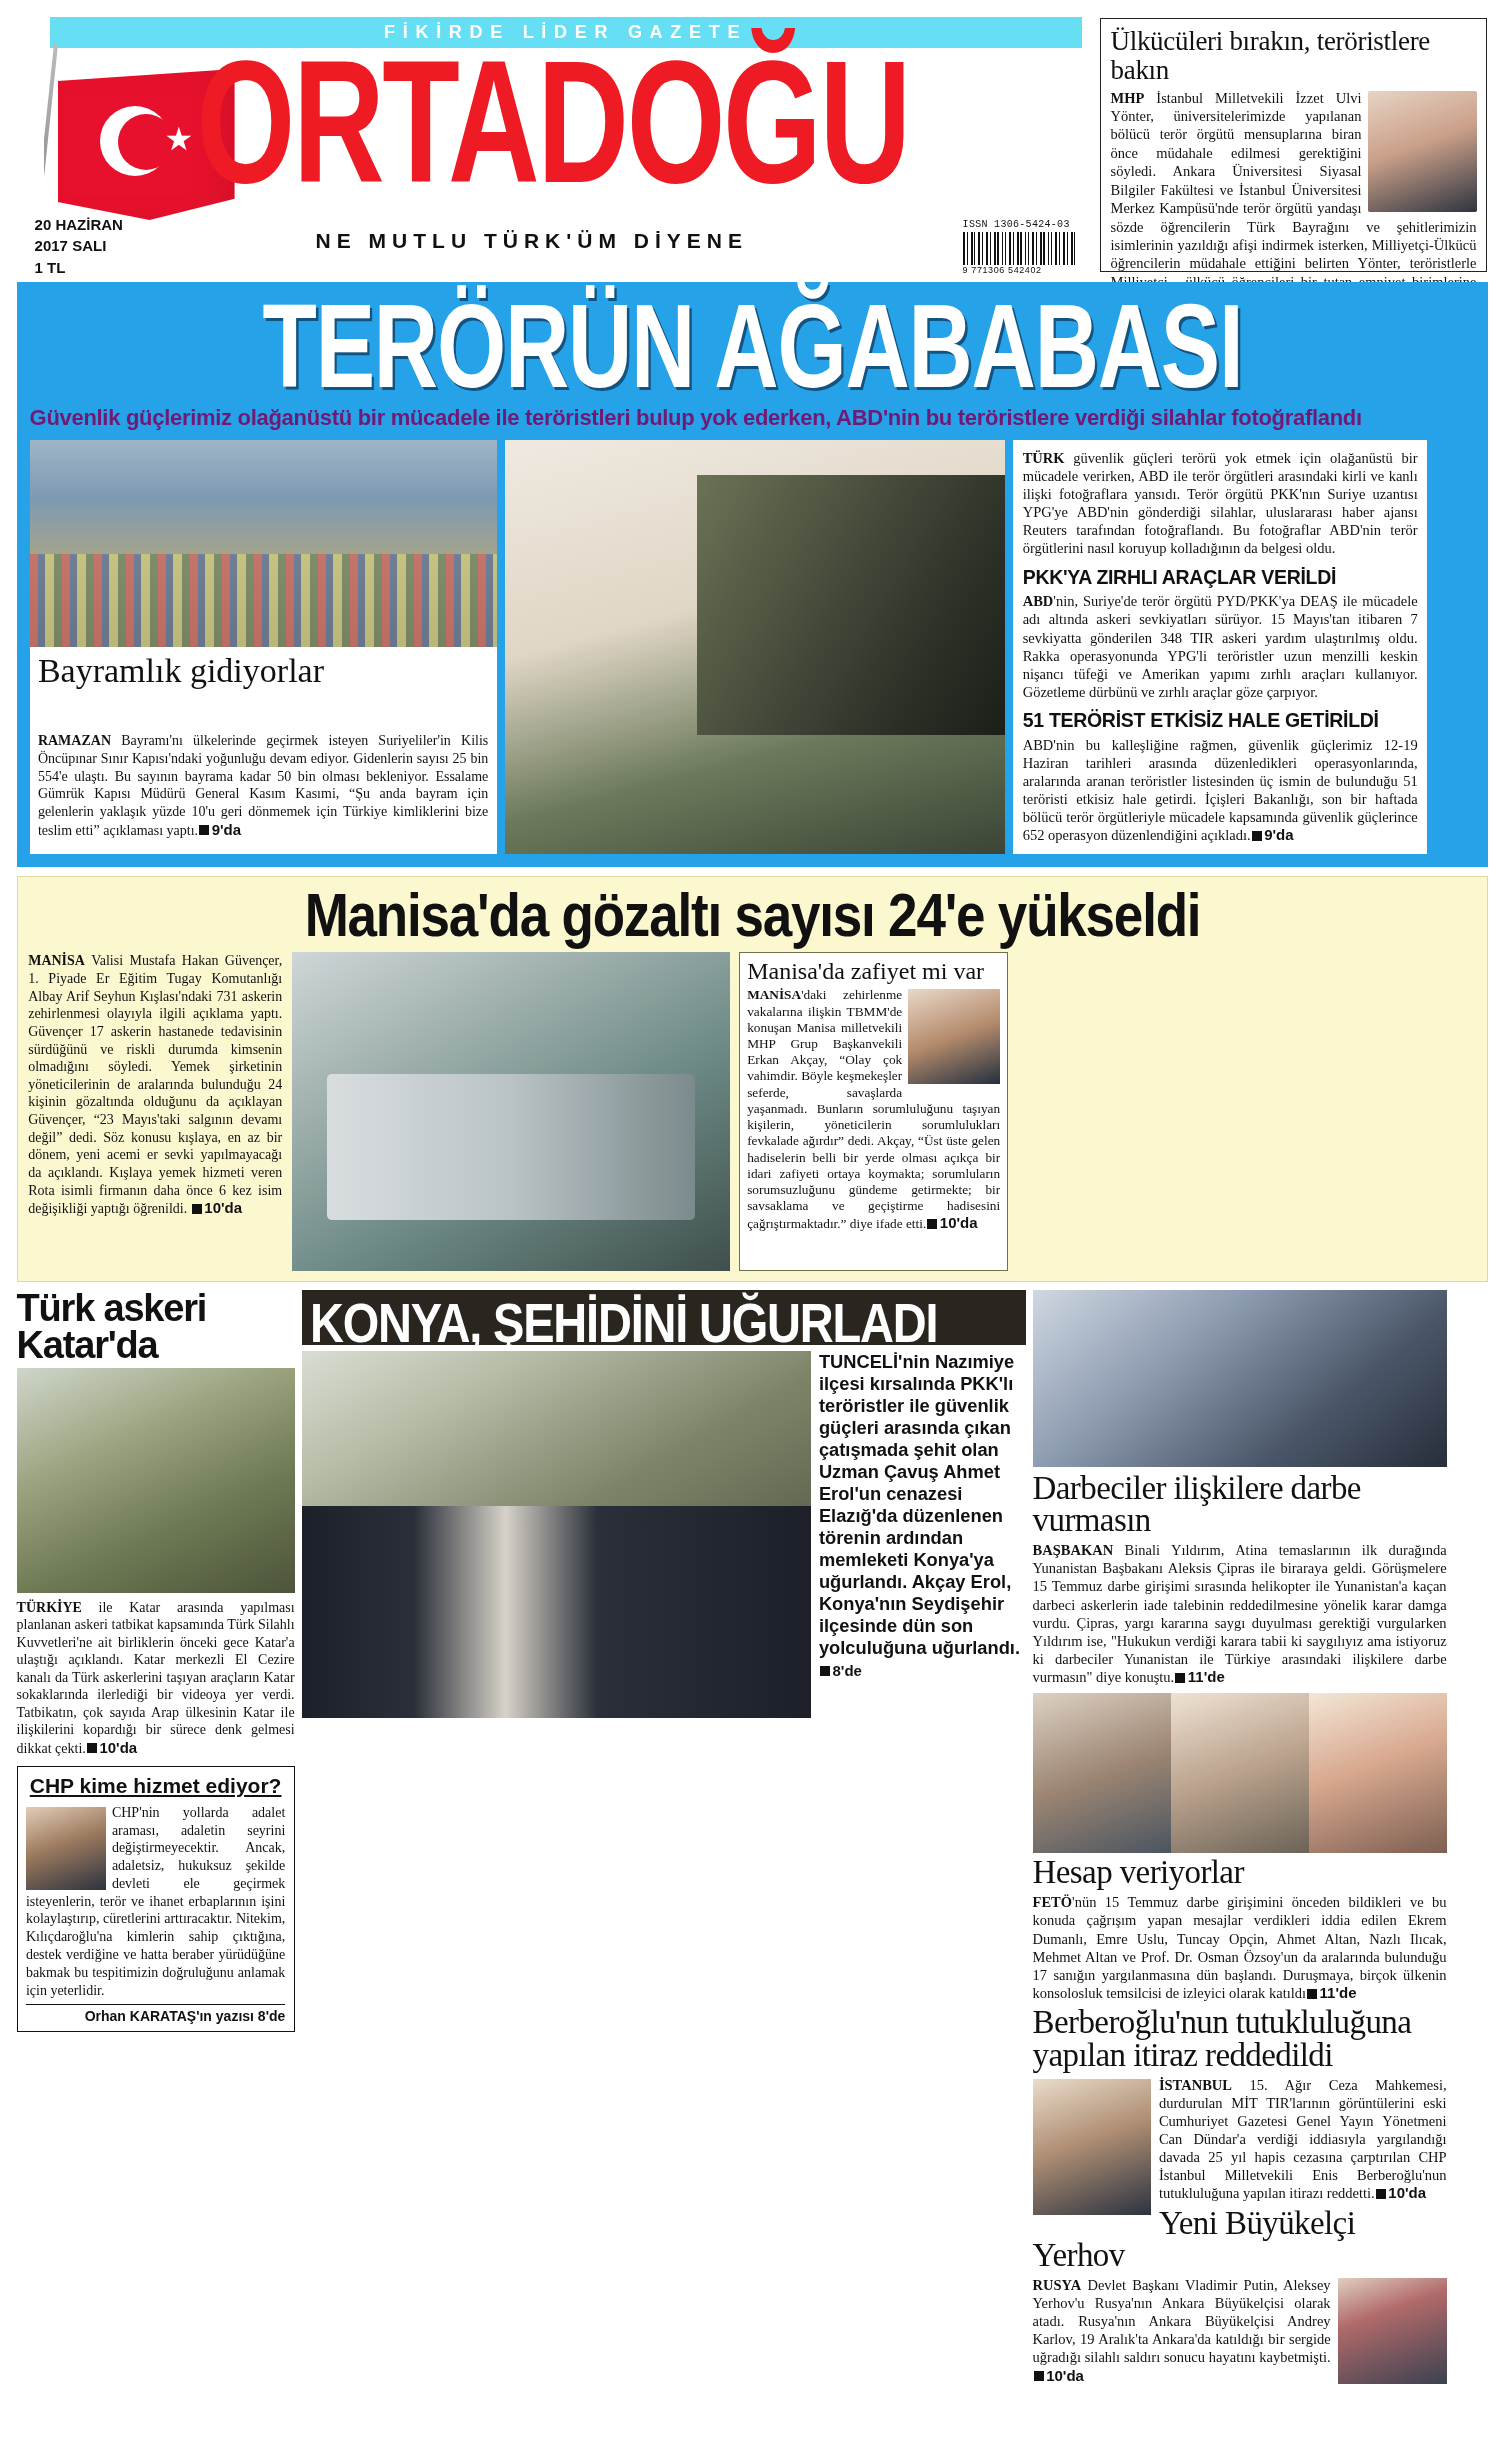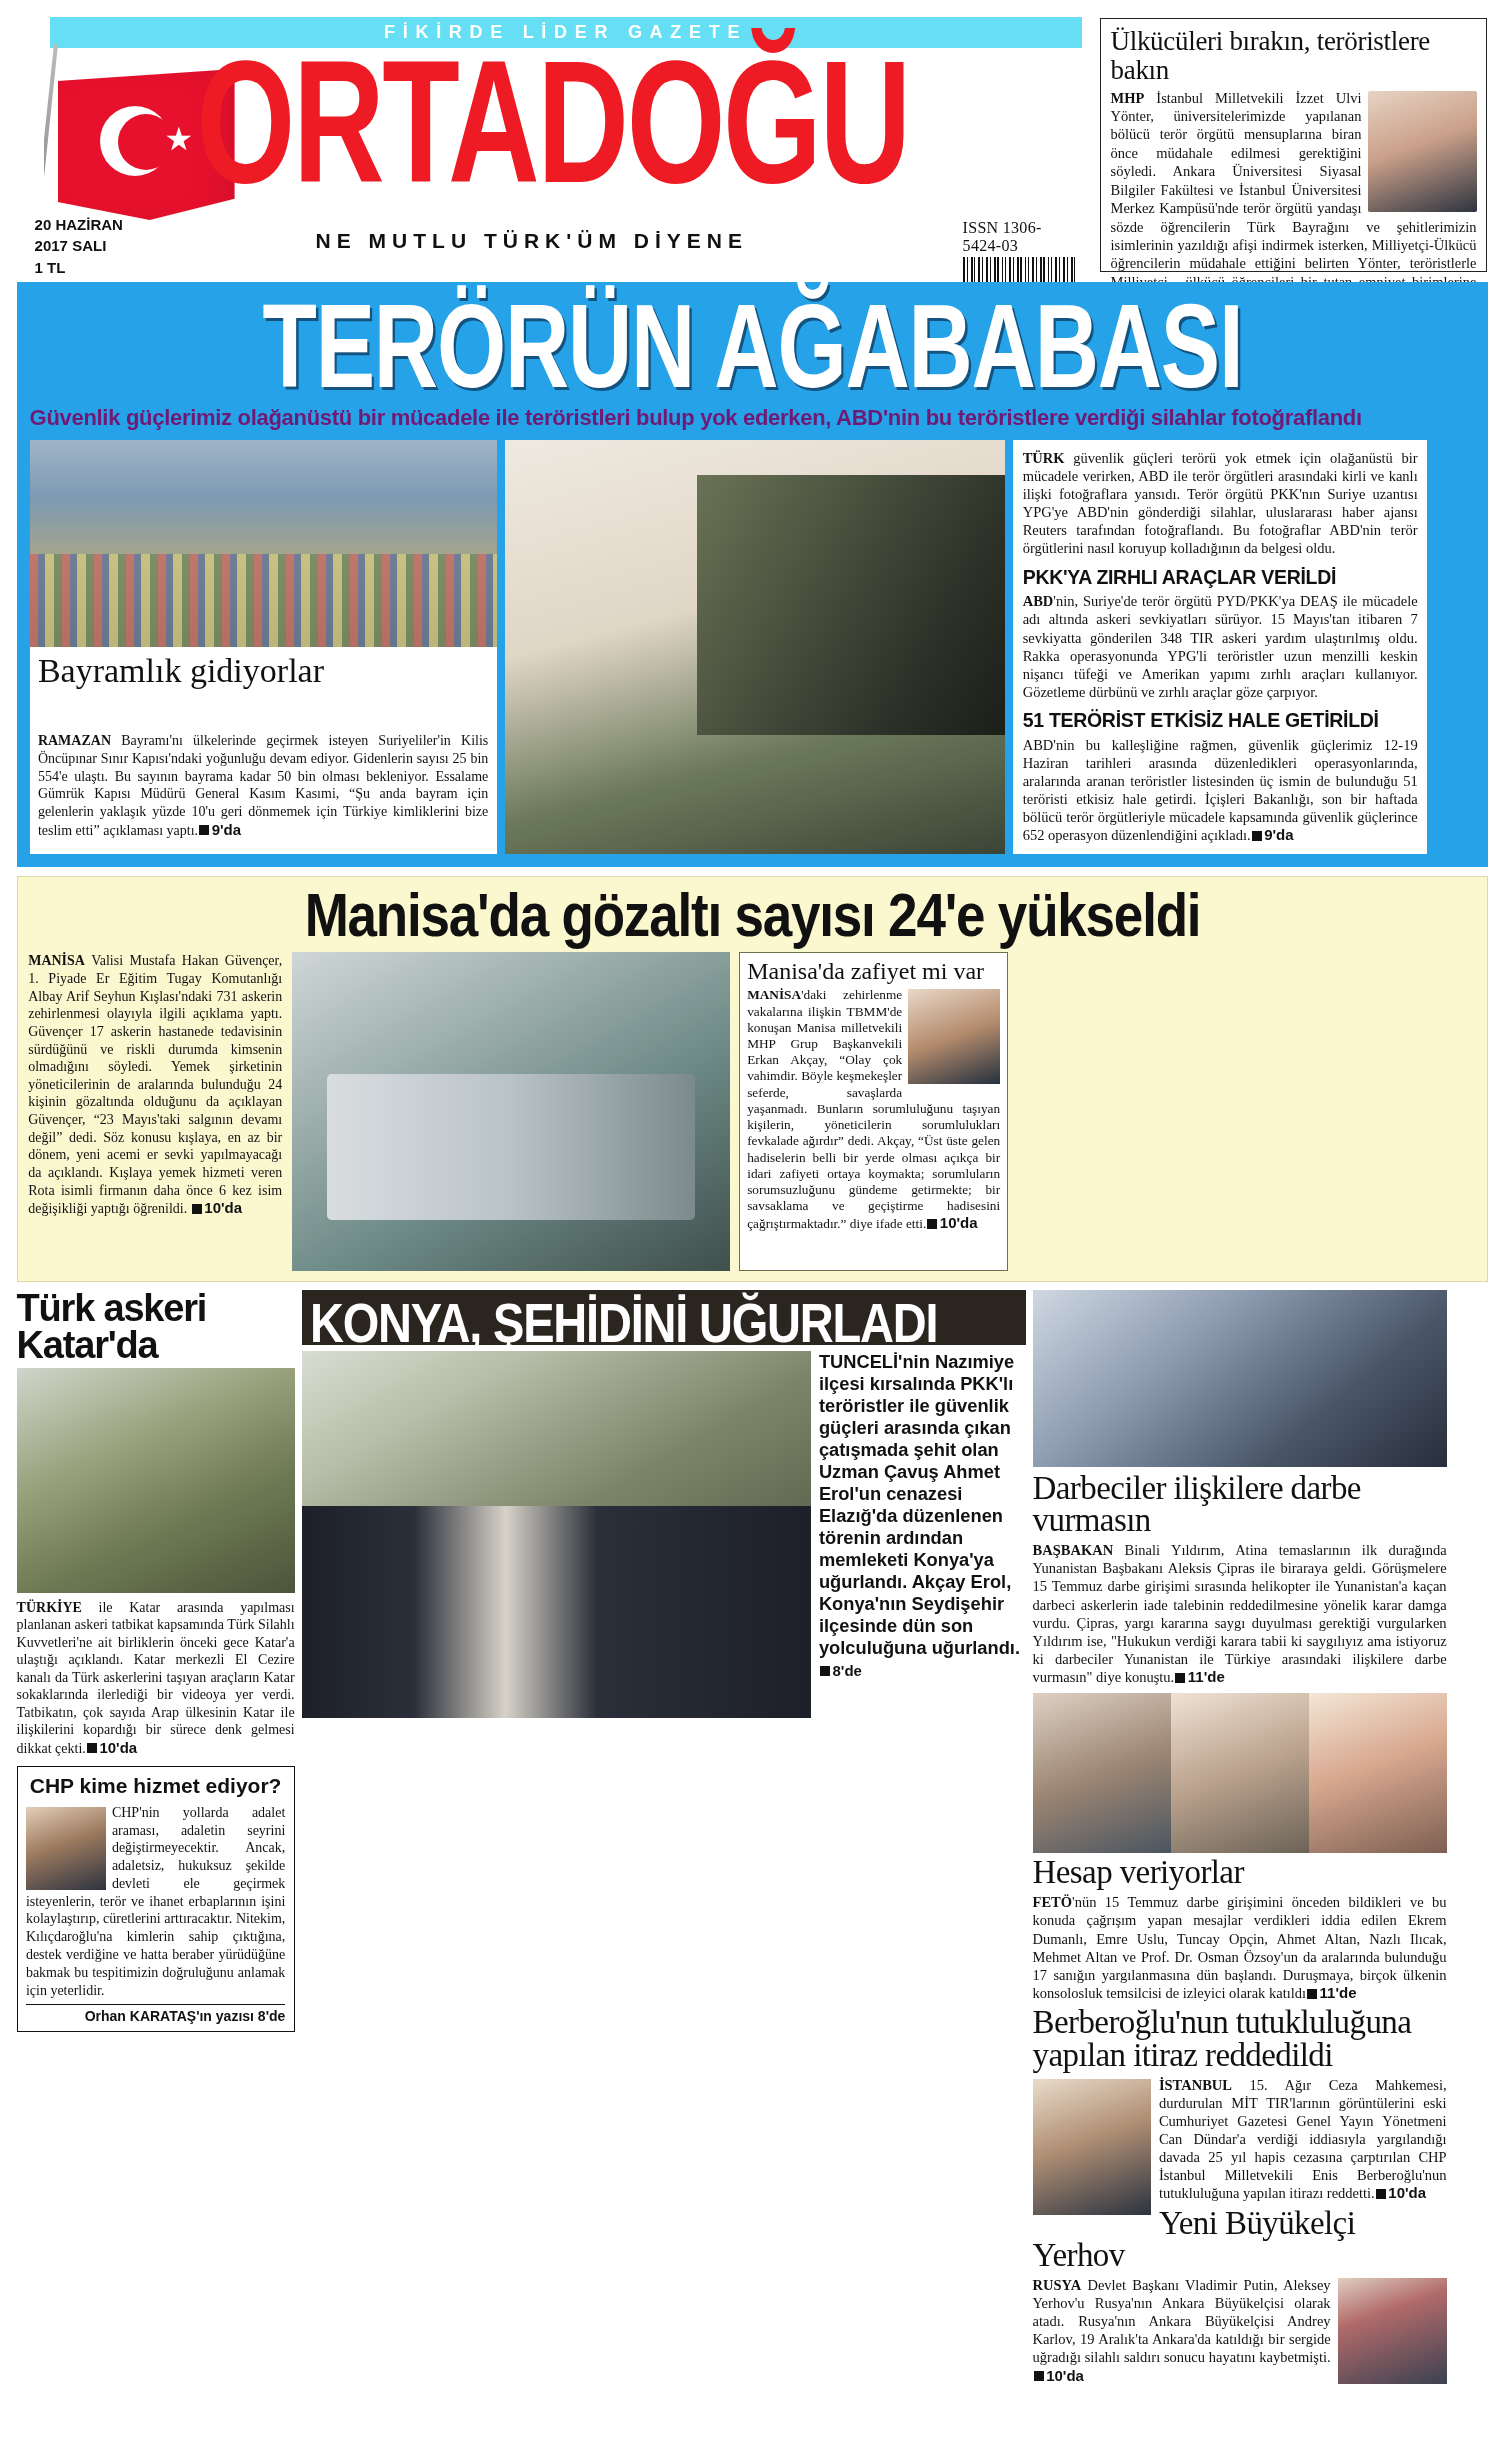--- a/index.html
+++ b/index.html
@@ -57,21 +57,21 @@
     position:absolute; left:299px; top:229px;
     font-family:"Liberation Sans", sans-serif;
     font-weight:bold; font-size:21px; letter-spacing:6px; color:#111;
   }
   .dateblock {
     position:absolute; left:18px; top:214px;
     font-family:"Liberation Sans", sans-serif;
     font-weight:bold; font-size:15px; line-height:1.42; color:#111;
   }
   .issn { position:absolute; left:946px; top:219px; width:115px; }
-  .issn .num { font-family:Liberation Serif, serif; font-size:16px; letter-spacing:0.3px; }
+  .issn .num { font-family:Liberation Mono, monospace; font-size:10px; letter-spacing:0.3px; }
   .barcode { margin-top:2.4px; height:33px; width:112px;
     background:repeating-linear-gradient(90deg,#111 0 1.8px,#fff 1.8px 3.5px,#111 3.5px 4.7px,#fff 4.7px 7.7px);}
   .barnum { font-family:"Liberation Sans",sans-serif; font-size:9px; letter-spacing:0.6px; }
 
   
   .topright {
     position:absolute; left:1100px; top:18px; width:387px; height:254px;
     border:1.2px solid #222; background:#fff; padding:8.3px 9.5px;
   }
   .topright h2 { font-size:27px; font-weight:normal; line-height:1.05; letter-spacing:-0.3px; }
@@ -148,21 +148,21 @@
   
   .row3 { display:flex; gap:7px; margin-top:8.3px; }
   .katar { width:278px; }
   .katar h2 { font-family:"Liberation Sans",sans-serif; font-weight:bold;
     font-size:38px; line-height:.96; letter-spacing:-1.2px; margin-bottom:4.7px;}
   .katar .kphoto { height:225px; margin-bottom:6px;
     background:linear-gradient(155deg,#cfd6cb 0%,#9aa37e 35%,#6e7a54 65%,#4c543a 100%); }
   .katar p { font-size:14px; line-height:1.25; text-align:justify; }
   .chpbox { border:1.2px solid #111; padding:7px 8.3px; margin-top:8.3px; }
   .chpbox h3 { font-family:"Liberation Sans",sans-serif; font-weight:bold;
-    font-size:21px; text-align:center; margin-bottom:6px; }
+    font-size:21px; text-align:center; margin-bottom:6px;text-decoration:underline; }
   .chpbox p { font-size:14px; line-height:1.27; text-align:justify; }
   .chp-photo { float:left; width:80px; height:83px; margin:3.5px 6px 1.2px 0;
     background:linear-gradient(160deg,#e3cdb8,#9c7a5e 45%,#2d3340 100%); }
   .chp-credit { font-family:"Liberation Sans",sans-serif; font-weight:bold; font-size:14px;
     text-align:right; border-top:0.6px solid #111; margin-top:4.7px; padding-top:3.5px; }
 
   .konya { width:724px; }
   .konya .kbar { background:#2b2520; padding:3.5px 8.3px 4.7px; }
   .konya .kbar h1 { font-family:"Liberation Sans",sans-serif; font-weight:bold; color:#fff;
     font-size:47px; letter-spacing:-1.2px; line-height:1; transform:scaleY(1.2);

